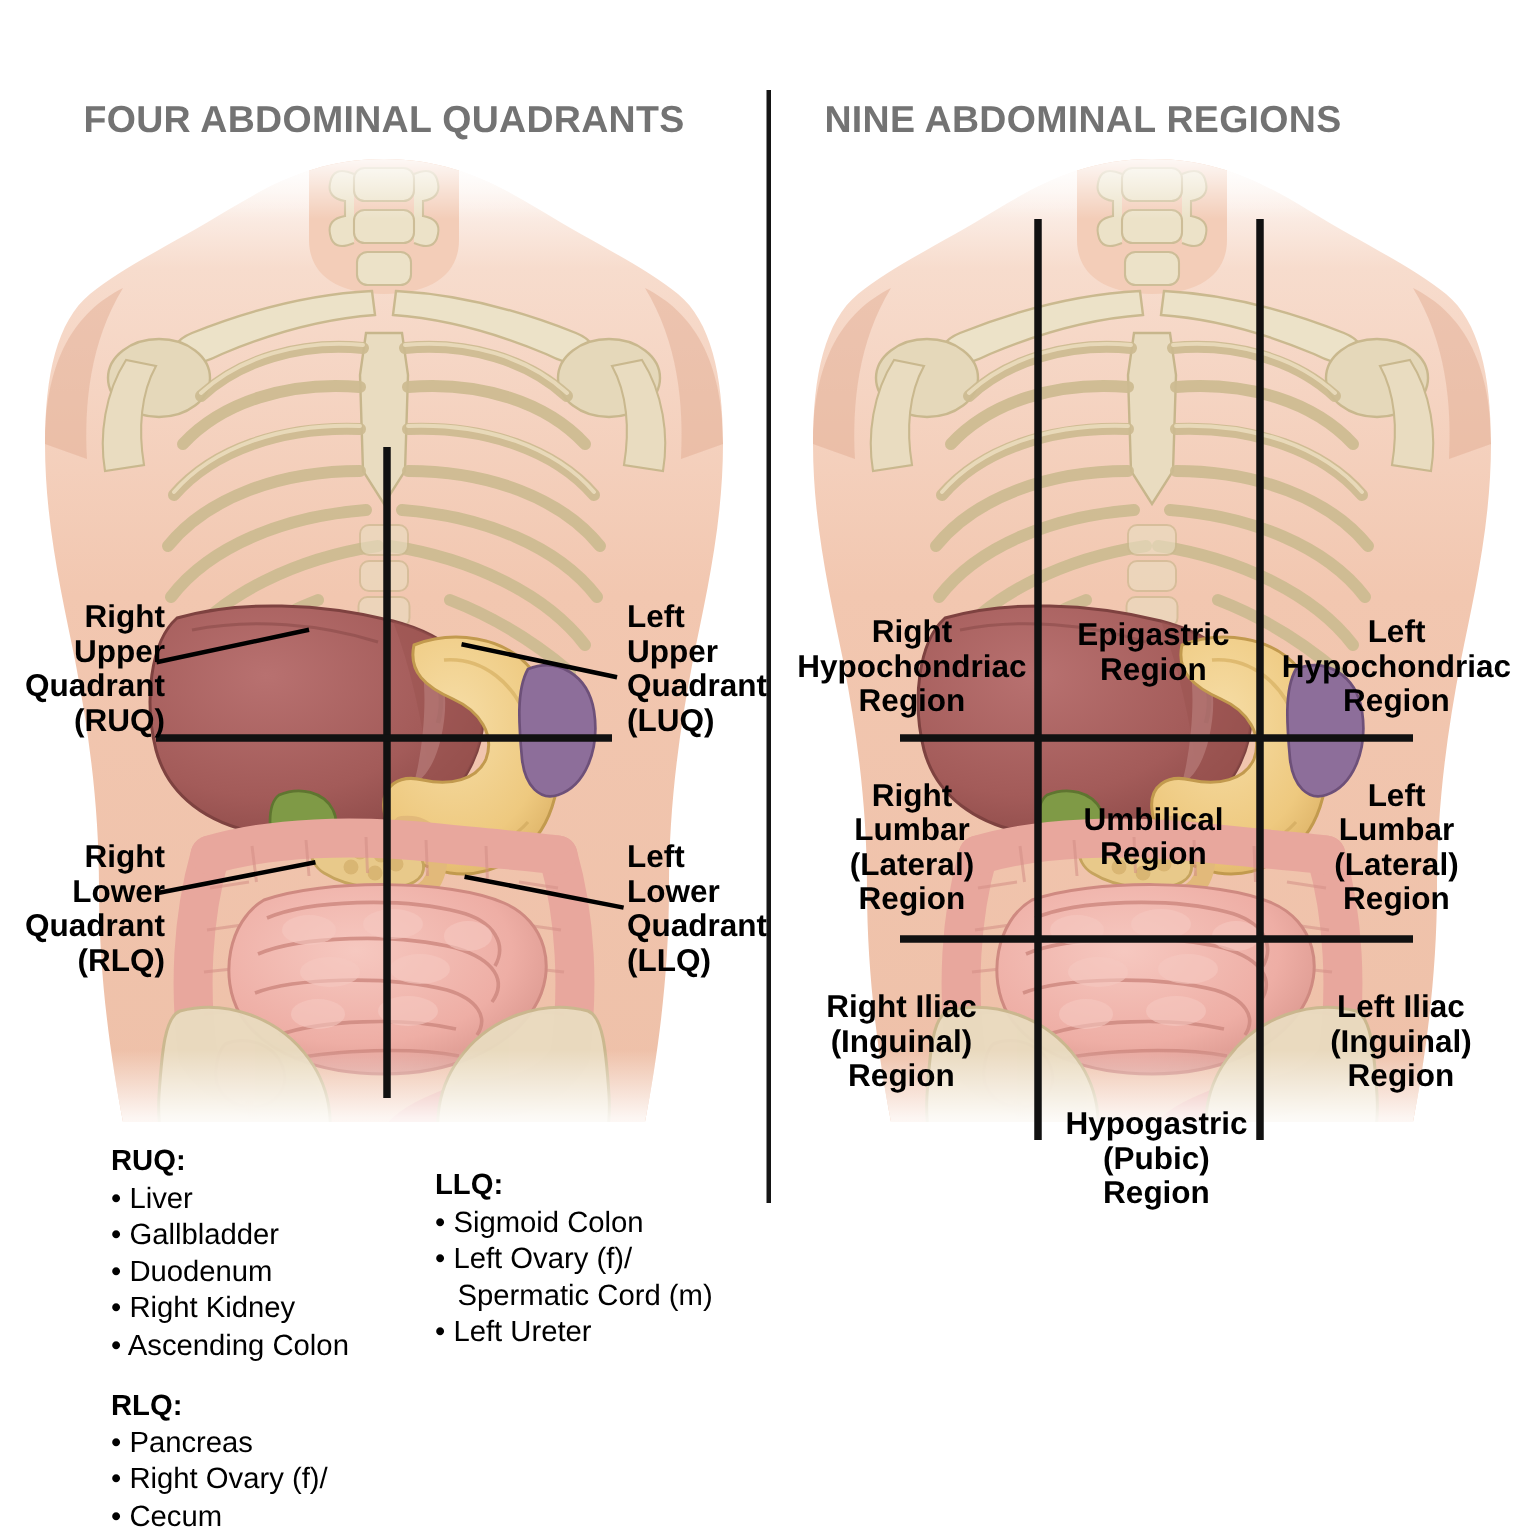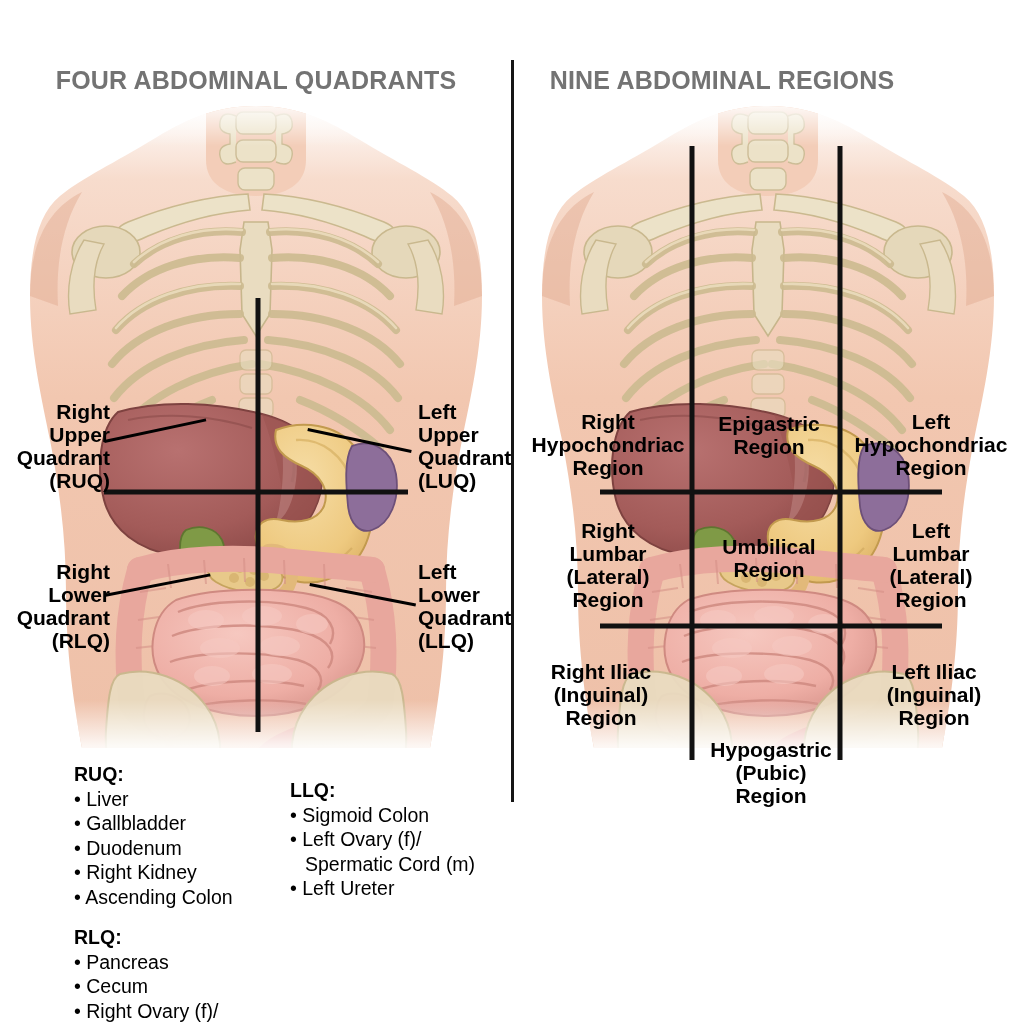--- a/index.html
+++ b/index.html
@@ -312,22 +312,22 @@
           <li>Gallbladder</li>
           <li>Duodenum</li>
           <li>Right Kidney</li>
           <li>Ascending Colon</li>
         </ul>
       </div>
       <div>
         <div class="hd">RLQ:</div>
         <ul>
           <li>Pancreas</li>
+          <li>Right Ovary (f)/</li>
           <li>Cecum</li>
-          <li>Right Ovary (f)/</li>
           <li class="cont" style="padding-left:15px;">Spermatic Cord (m)</li>
 
         </ul>
       </div>
     </div>
 
     <div class="organlist" style="left:290px;top:762px;width:215px;">
       <div class="blk">
       </div>
       <div>

